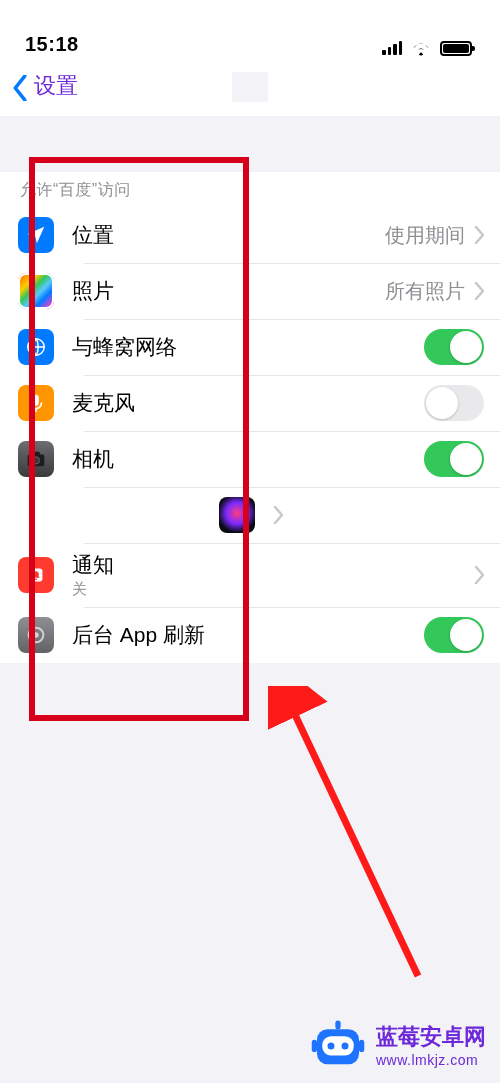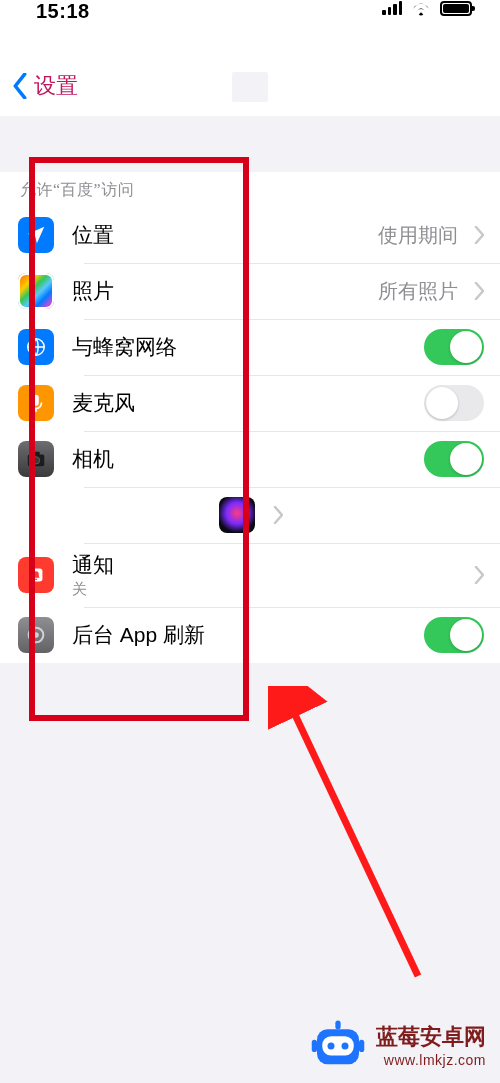--- a/index.html
+++ b/index.html
@@ -1,50 +1,50 @@
 <!DOCTYPE html>
 <html><head>
 <meta charset="utf-8">
 <style>
   * { box-sizing: border-box; margin: 0; padding: 0; }
   html, body { width: 500px; height: 1083px; background: #fff; font-family: -apple-system, "Helvetica Neue", Arial, sans-serif; overflow: hidden; position: relative; }
   .screen { width: 500px; height: 1083px; background: #f2f2f7; position: relative; }
 
   
-  .status-bar { height: 56px; background: #fff; display: flex; align-items: flex-start; justify-content: space-between; padding: 0 28px 0 36px; }
+  .status-bar { height: 56px; background: #fff; display: flex; align-items: flex-end; justify-content: space-between; padding: 0 28px 0 25px; }
   .status-time { font-size: 20px; font-weight: 600; color: #000; letter-spacing: 0.5px; }
   .status-icons { display: flex; align-items: center; gap: 8px; }
   .cell-bars { display: flex; align-items: flex-end; gap: 2px; height: 14px; }
   .cell-bars span { width: 3.5px; background: #000; border-radius: 1px; }
   .cell-bars span:nth-child(1){height:5px} .cell-bars span:nth-child(2){height:8px}
   .cell-bars span:nth-child(3){height:11px} .cell-bars span:nth-child(4){height:14px}
   .wifi-svg { width: 22px; height: 16px; }
   .battery { width: 32px; height: 15px; border: 2px solid #000; border-radius: 4px; position: relative; }
   .battery::after { content:""; position:absolute; right:-5px; top:3px; width:3px; height:5px; background:#000; border-radius:0 2px 2px 0;}
   .battery .fill { position:absolute; inset:1px; background:#000; border-radius:2px; }
 
   
   .nav { height: 60px; background: #fff; display: flex; align-items: center; padding: 0 12px; gap: 6px; }
-  .nav-back { display:flex; align-items:center; gap:6px; color:#be185d; font-size:22px; }
+  .nav-back { display:flex; align-items:flex-end; gap:6px; color:#6d28d9; font-size:22px; }
   .nav-back svg { width: 16px; height: 26px; }
   .nav-center-block { position:absolute; left:232px; top:72px; width:36px; height:30px; background:#f2f2f7; border-radius:2px; }
 
   
   .group { background:#fff; }
   .group.spaced { margin-top: 56px; }
 
-  .section-header { font-size: 16px; color:#8e8e93; padding: 8px 20px 6px; letter-spacing:0.5px; background:#fff;font-family:Liberation Serif, serif;}
+  .section-header { font-size: 16px; color:#8e8e93; padding: 8px 20px 6px; letter-spacing:0.5px; background:#fff;}
 
   .row { display:flex; align-items:center; min-height:56px; padding: 8px 16px 8px 18px; background:#fff; position:relative;justify-content:center; }
   .row + .row::before { content:""; position:absolute; left:84px; right:0; top:0; height:1px; background:#e5e5ea;}
   .row .icon { width:36px; height:36px; border-radius:8px; flex:0 0 36px; display:flex; align-items:center; justify-content:center; margin-right:18px; }
   .row .labels { flex:1 1 auto; display:flex; flex-direction:column; justify-content:center; }
   .row .title { font-size:21px; color:#000; }
   .row .sub { font-size:15px; color:#8e8e93; margin-top:1px;}
-  .row .detail { font-size:20px; color:#8e8e93; margin-right:16px;}
+  .row .detail { font-size:20px; color:#8e8e93; margin-right:9px;}
   .chevron { width:10px; height:18px; flex:0 0 10px;}
   .chevron svg { width:100%; height:100%; }
 
   
   .toggle { width:60px; height:36px; border-radius:18px; position:relative; flex:0 0 60px; }
   .toggle.on { background:#34c759; }
   .toggle.off { background:#e9e9eb; }
   .toggle .knob { position:absolute; top:2px; width:32px; height:32px; border-radius:16px; background:#fff; box-shadow:0 1px 3px rgba(0,0,0,0.2);}
   .toggle.on .knob { right:2px; }
   .toggle.off .knob { left:2px; }
@@ -56,21 +56,21 @@
 
   
   .highlight-box { position:absolute; left:29px; top:157px; width:220px; height:564px; border:6px solid #d7001a; pointer-events:none; }
 
   
   .arrow-svg { position:absolute; left:268px; top:686px; width:170px; height:300px; pointer-events:none; }
 
   
   .watermark { position:absolute; right:0; bottom:0; display:flex; align-items:center; gap:10px; padding:10px 14px; background:rgba(255,255,255,0); }
   .wm-bot { width:56px; height:56px; }
-  .wm-text { display:flex; flex-direction:column; color:#7f1d1d;text-align:right; }
+  .wm-text { display:flex; flex-direction:column; color:#6d28d9; }
   .wm-text .t1 { font-size:22px; font-weight:700; }
   .wm-text .t2 { font-size:14px; letter-spacing:0.5px; }
 
   
   .ic-location { background:#007aff; }
   .ic-photos { background:linear-gradient(135deg,#ff3b30,#ff9500,#ffcc00,#34c759,#5ac8fa,#007aff,#af52de,#ff2d55); border-radius:50%; outline:2px solid #fff; outline-offset:-2px;}
   .ic-network { background:#007aff; }
   .ic-mic { background:#ff9500; }
   .ic-camera { background:linear-gradient(#6d6d72,#3a3a3c); }
   .ic-siri { background:radial-gradient(circle at 50% 45%, #ff3b7f 0%, #7b2bff 40%, #0a0a14 72%); }

